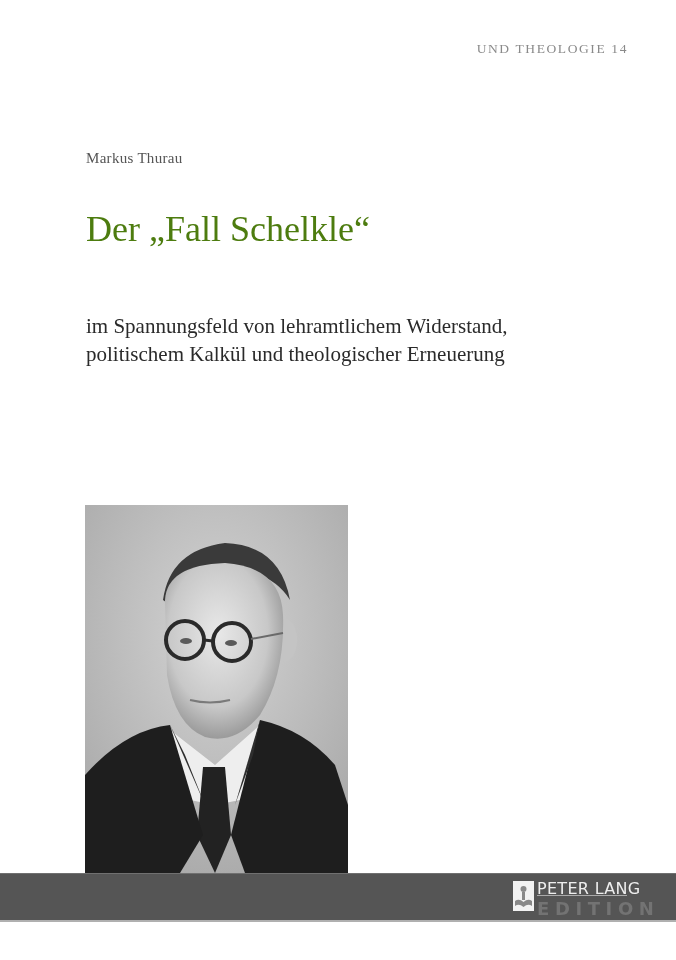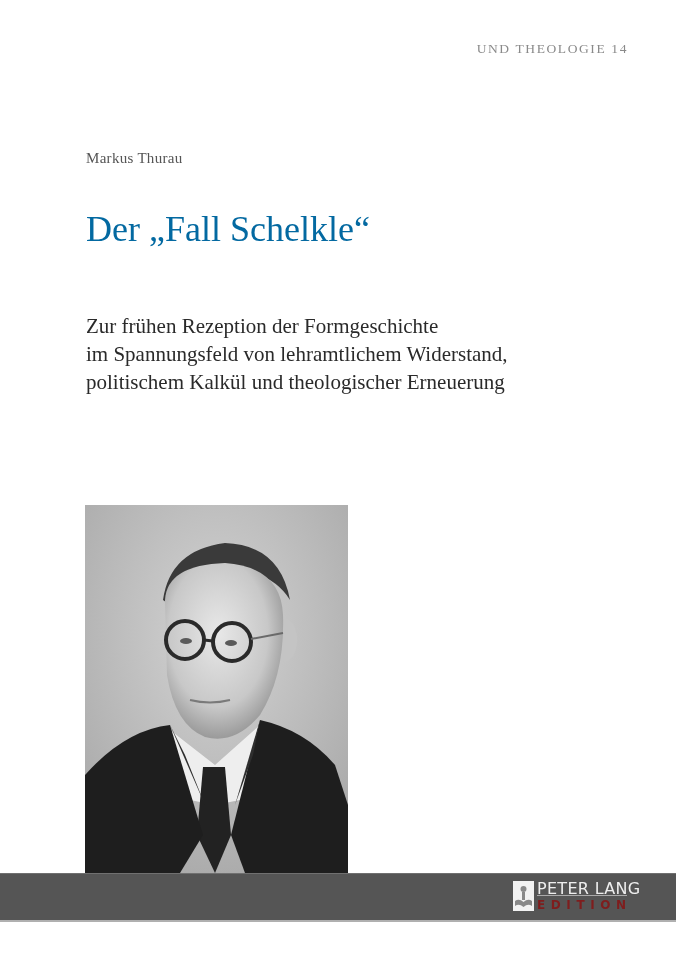--- a/index.html
+++ b/index.html
@@ -10,21 +10,21 @@
   .series {
     position: absolute; right: 48px; top: 40px; text-align: right;
     color: #8a8a8a; font-size: 13.5px; letter-spacing: 1.6px; line-height: 18px;
   }
   .author {
     position: absolute; left: 86px; top: 150px;
     color: #555555; font-size: 15px; letter-spacing: 0.3px;
   }
   .title {
     position: absolute; left: 86px; top: 208px;
-    color: #0369a1; font-size: 36px; line-height: 42px; margin: 0; font-weight: normal; text-align: center;
+    color: #4d7c0f; font-size: 36px; line-height: 42px; margin: 0; font-weight: normal; text-align: center;
   }
   .subtitle {
     position: absolute; left: 86px; top: 312px; width: 560px;
     color: #2a2a2a; font-size: 21px; line-height: 28px;
   }
   .subtitle div { white-space: nowrap; }
   .photo {
     position: absolute; left: 85px; top: 505px; width: 263px; height: 368px;
     background: linear-gradient(160deg, #c9c9c9 0%, #bdbdbd 50%, #a8a8a8 100%);
     overflow: hidden;
@@ -38,39 +38,38 @@
     background: #f2f2f2;
   }
   .logo-top {
     position: absolute; left: 537px; top: 879px; color: #eeeeee;
     font-family: "DejaVu Sans", "Liberation Sans", sans-serif; font-size: 16px; letter-spacing: 0.3px;
   }
   .logo-rule {
     position: absolute; left: 537px; top: 895px; width: 90px; height: 1px; background: #aaaaaa;
   }
   .logo-bottom {
-    position: absolute; left: 537px; top: 898px; color: #7f1d1d;
-    font-family: "DejaVu Sans", "Liberation Sans", sans-serif; font-size: 12px; font-weight: bold; letter-spacing: 5.6px; text-align: center;
+    position: absolute; left: 537px; top: 898px; color: #737373;
+    font-family: "DejaVu Sans", "Liberation Sans", sans-serif; font-size: 18px; font-weight: bold; letter-spacing: 5.6px; text-align: center;
   }
 </style>
 </head>
 <body>
 
 <div class="series">
   <div>UND THEOLOGIE 14</div>
 </div>
 
 <div class="author">Markus Thurau</div>
 
 <h1 class="title">
   <div>Der „Fall Schelkle“</div>
 </h1>
 
 <div class="subtitle">
-  <div>Zur frühen Rezeption der Formgeschichte</div>
   <div>im Spannungsfeld von lehramtlichem Widerstand,</div>
   <div>politischem Kalkül und theologischer Erneuerung</div>
 </div>
 
 <div class="photo" title="black-and-white portrait of a man with round glasses, dark suit and tie">
   <svg width="263" height="368" viewBox="0 0 263 368">
     <defs>
       <radialGradient id="bg" cx="50%" cy="35%" r="70%">
         <stop offset="0%" stop-color="#d4d4d4"></stop>
         <stop offset="100%" stop-color="#a9a9a9"></stop>

